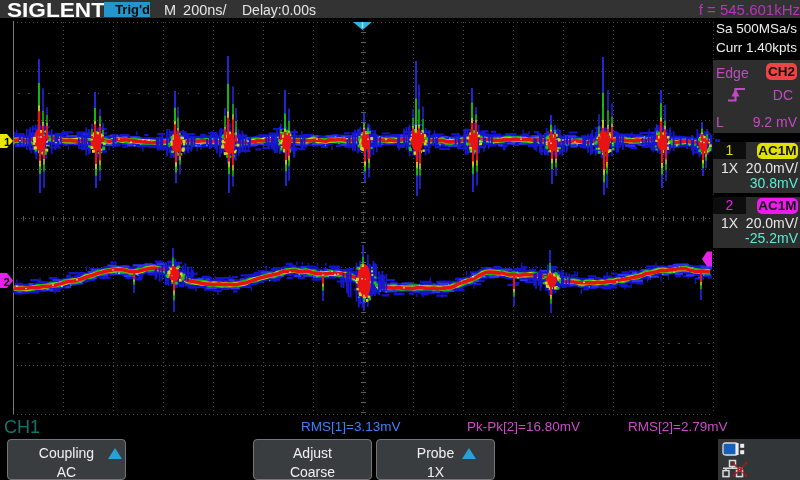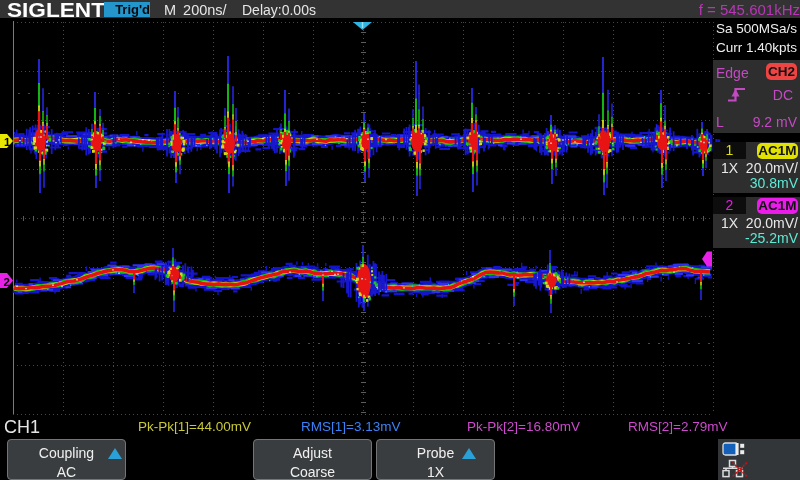--- a/index.html
+++ b/index.html
@@ -785,22 +785,21 @@
   <div class="abs chr2">30.8mV</div>
 </div>
 <div class="abs chbox" style="top:197px">
   <div class="abs chtab" style="color:#ea1cea">2</div>
   <div class="abs acbadge" style="background:#ea1cea">AC1M</div>
   <div class="abs chr1">1X</div>
   <div class="abs chr1b">20.0mV/</div>
   <div class="abs chr2">-25.2mV</div>
 </div>
 
-<div class="abs" style="left:4px;top:417px;color:#e5e5e5;font-size:18px">CH1</div>
-<div class="abs" style="left:138px;top:419px;color:#c8c838;font-size:13.5px">Pk-Pk[1]=44.00mV</div>
+<div class="abs" style="left:4px;top:417px;color:#0f766e;font-size:18px">CH1</div>
 <div class="abs" style="left:301px;top:419px;color:#3b82f6;font-size:13.5px">RMS[1]=3.13mV</div>
 <div class="abs" style="left:467px;top:419px;color:#cc4bcc;font-size:13.5px">Pk-Pk[2]=16.80mV</div>
 <div class="abs" style="left:628px;top:419px;color:#cc4bcc;font-size:13.5px">RMS[2]=2.79mV</div>
 
 <div class="abs btn" style="left:7px">Coupling<br>AC<svg class="abs" style="left:99px;top:7px" width="16" height="13">
         <polygon points="8,1 15,12 1,12" fill="#2aa0d8"></polygon>
       </svg></div>
 <div class="abs btn" style="left:253px">Adjust<br>Coarse</div>
 <div class="abs btn" style="left:376px">Probe<br>1X<svg class="abs" style="left:84px;top:7px" width="16" height="13">
         <polygon points="8,1 15,12 1,12" fill="#2aa0d8"></polygon>

